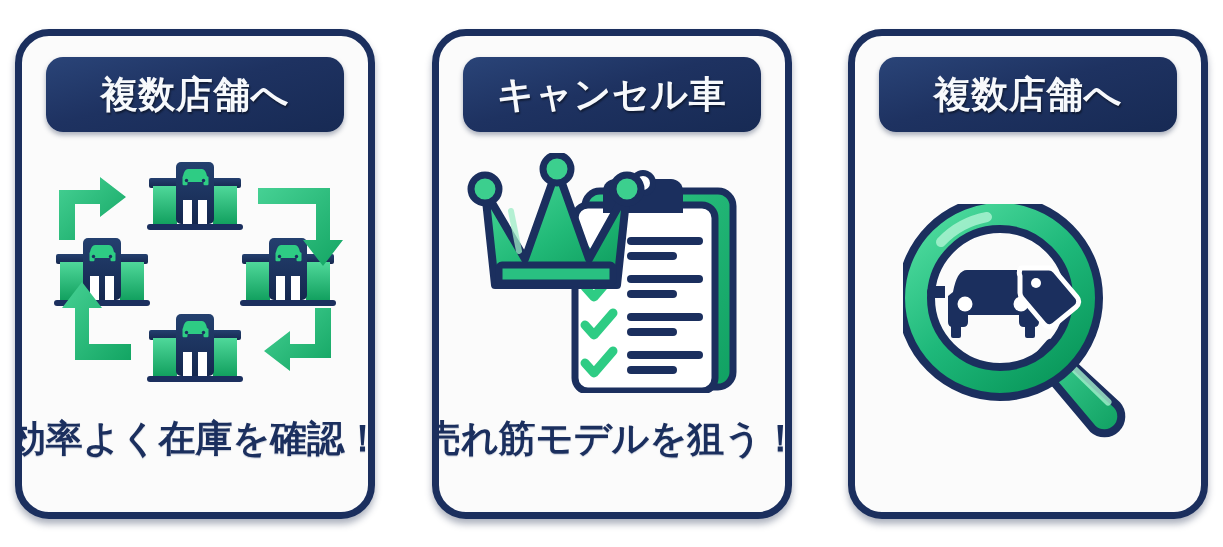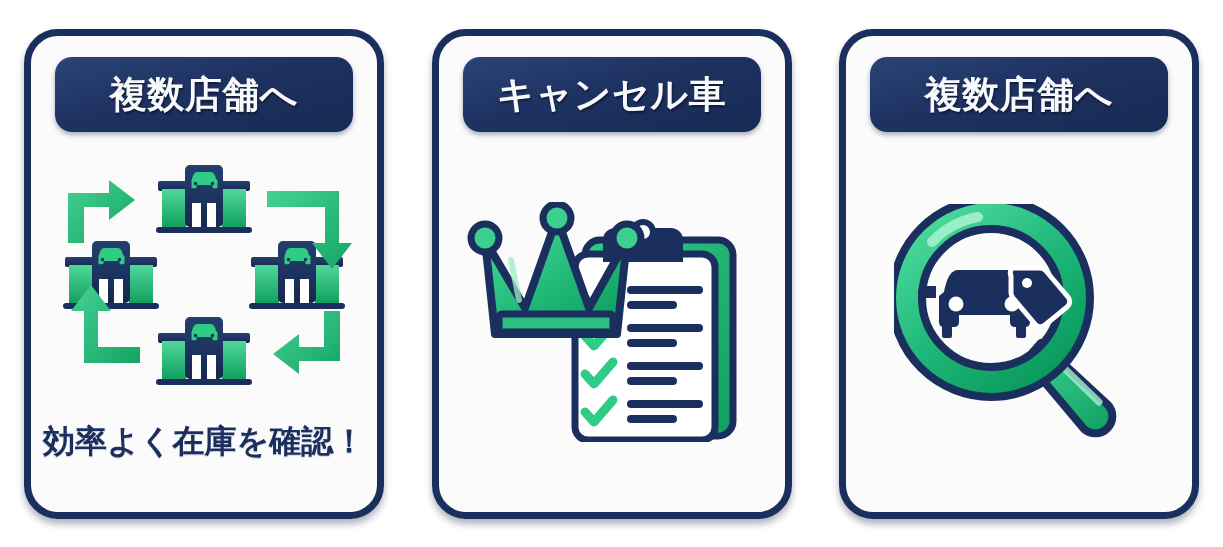--- a/index.html
+++ b/index.html
@@ -19,21 +19,21 @@
       radial-gradient(ellipse 230px 290px at 1021px 275px, rgba(120,233,180,.85) 0%, rgba(150,240,200,.45) 48%, rgba(255,255,255,0) 74%);
     filter:blur(6px);
     pointer-events:none;
   }
   .strip{
     position:absolute;left:0;top:0;
     width:1223px;height:547px;
     display:flex;
     align-items:center;
     justify-content:space-between;
-    padding:0 24px;
+    padding:0 15px;
     box-sizing:border-box;
   }
   .card{
     position:relative;
     width:360px;height:490px;
     background:#fbfbfb;
     border:7px solid #1b2f5e;
     border-radius:34px;
     box-sizing:border-box;
     display:flex;
@@ -62,21 +62,21 @@
   }
   .card-art{
     flex:1 1 auto;
     width:100%;
     display:flex;align-items:center;justify-content:center;
   }
   .card-caption{
     flex:none;
     margin-bottom:48px;
     color:#1b2f5e;
-    font-size:32px;
+    font-size:37px;
     font-weight:700;
     letter-spacing:0px;
     white-space:nowrap;
     text-shadow:0 1px 1px rgba(160,170,190,.55);
   }
   svg{display:block;}
 </style>
 </head>
 <body>
 
@@ -193,20 +193,21 @@
         <g>
           <path d="M18 38 L58 106 L90 16 L122 106 L160 38 L150 132 H28 Z" fill="url(#crownG)" stroke="#1b2f5e" stroke-width="8" stroke-linejoin="round"></path>
           <rect x="32" y="112" width="114" height="18" rx="3" fill="#29c081" stroke="#1b2f5e" stroke-width="7"></rect>
           <circle cx="18" cy="36" r="14" fill="#3ccf8e" stroke="#1b2f5e" stroke-width="7"></circle>
           <circle cx="90" cy="16" r="14" fill="#3ccf8e" stroke="#1b2f5e" stroke-width="7"></circle>
           <circle cx="160" cy="36" r="14" fill="#3ccf8e" stroke="#1b2f5e" stroke-width="7"></circle>
           <path d="M44 58 L52 98" stroke="#9dedc6" stroke-width="6" stroke-linecap="round" opacity=".75"></path>
         </g>
       </svg>
     </div>
+    <div class="card-caption">売れ筋モデルを狙う！</div>
   </div>
 
   <div class="card">
     <div class="card-head">
       <span class="card-head-text">複数店舗へ</span>
     </div>
     <div class="card-art">
       <svg width="250" height="236" viewBox="0 0 250 236">
         <defs>
           <linearGradient id="lensG" x1="0.15" y1="0.05" x2="0.85" y2="0.95">

